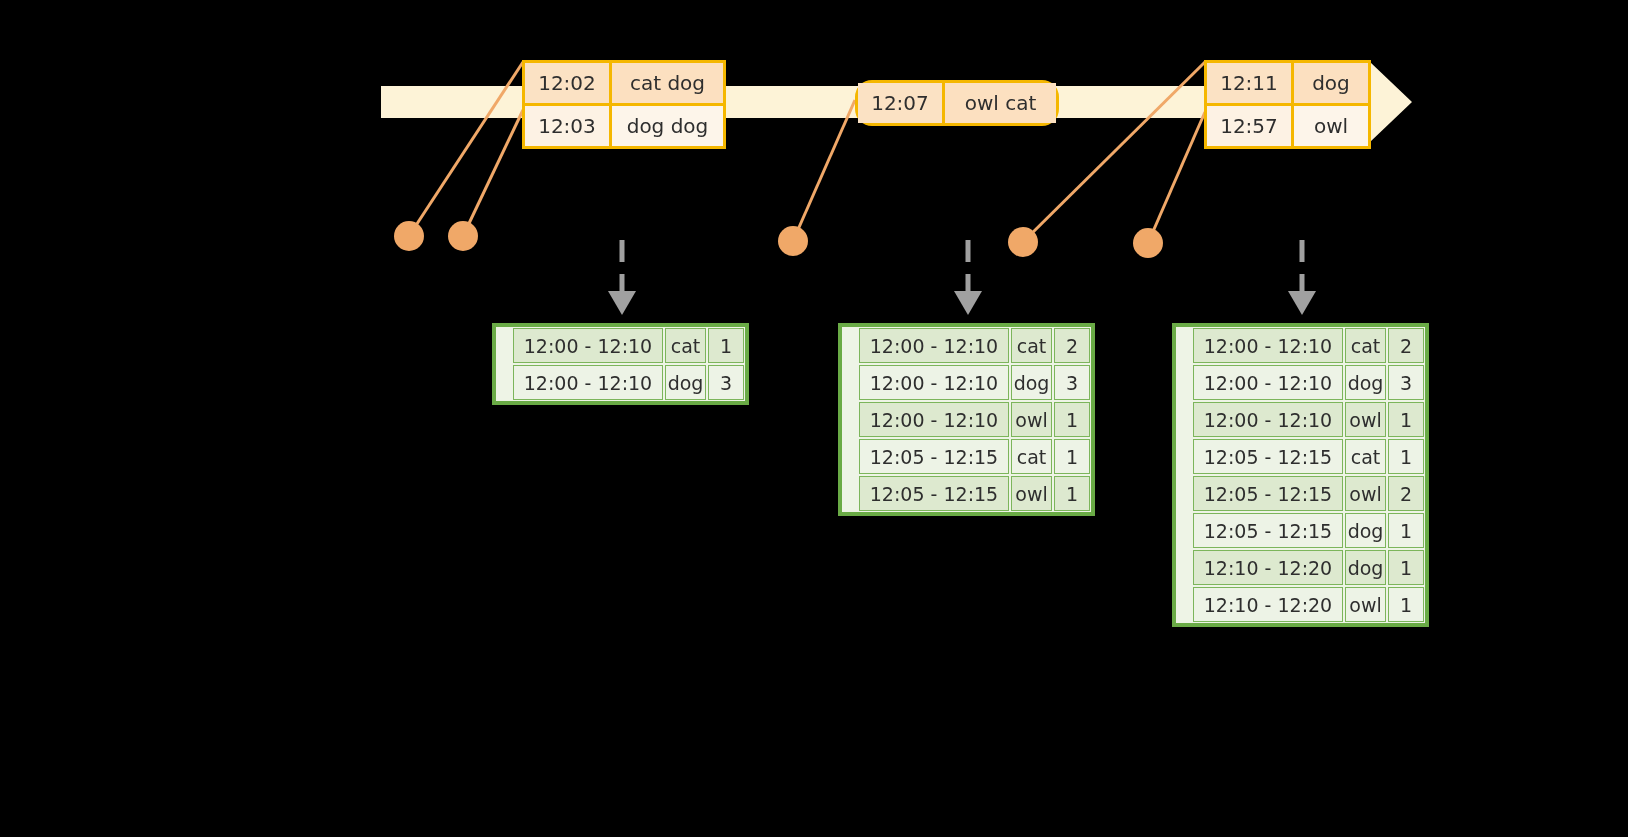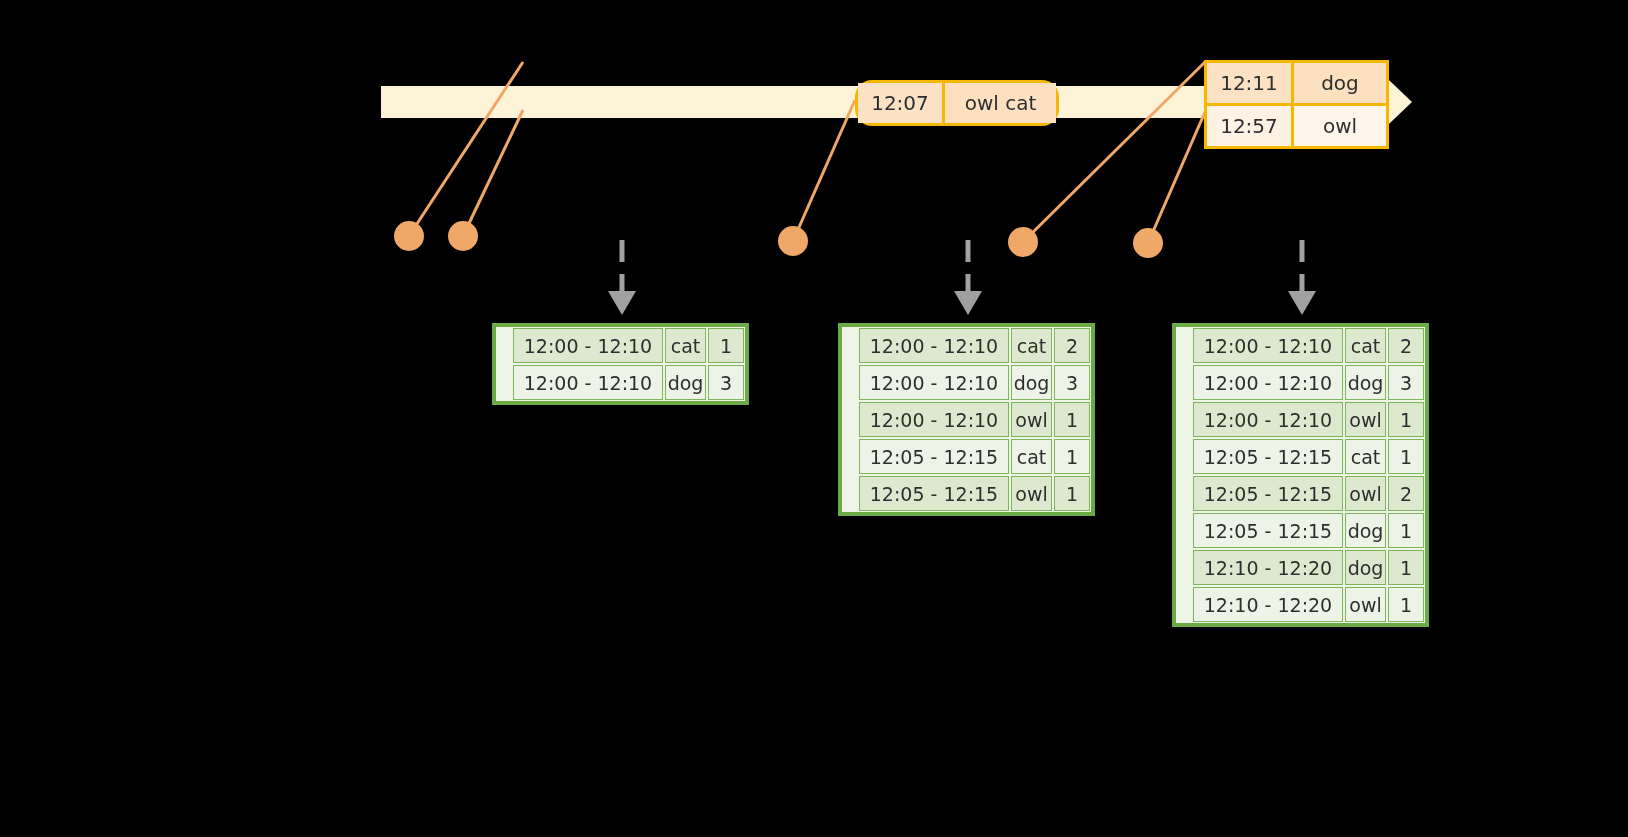--- a/index.html
+++ b/index.html
@@ -125,29 +125,39 @@
       <line x1="968" y1="240" x2="968" y2="292" stroke-dasharray="22,12"></line>
       <line x1="1302" y1="240" x2="1302" y2="292" stroke-dasharray="22,12"></line>
     </g>
     <g fill="#a0a0a0">
       <path d="M 608,291 L 636,291 L 622,315 Z"></path>
       <path d="M 954,291 L 982,291 L 968,315 Z"></path>
       <path d="M 1288,291 L 1316,291 L 1302,315 Z"></path>
     </g>
   </svg>
 
+  <div class="event-box" style="left:522px; top:60px; width:204px;">
+    <div class="event-row shade-a">
+      <div class="ev-time">12:02</div>
+      <div class="ev-words">cat dog</div>
+    </div>
+    <div class="event-row shade-b">
+      <div class="ev-time">12:03</div>
+      <div class="ev-words">dog dog</div>
+    </div>
+  </div>
 
   <div class="event-box" style="left:855px; top:80px; width:204px;border-radius:17px;">
     <div class="event-row shade-a">
       <div class="ev-time">12:07</div>
       <div class="ev-words">owl cat</div>
     </div>
   </div>
 
-  <div class="event-box" style="left:1204px; top:60px; width:185px;justify-content:flex-end;">
+  <div class="event-box" style="left:1204px; top:60px; width:167px;justify-content:flex-end;">
     <div class="event-row shade-a">
       <div class="ev-time">12:11</div>
       <div class="ev-words">dog</div>
     </div>
     <div class="event-row shade-b">
       <div class="ev-time">12:57</div>
       <div class="ev-words">owl</div>
     </div>
   </div>
 

